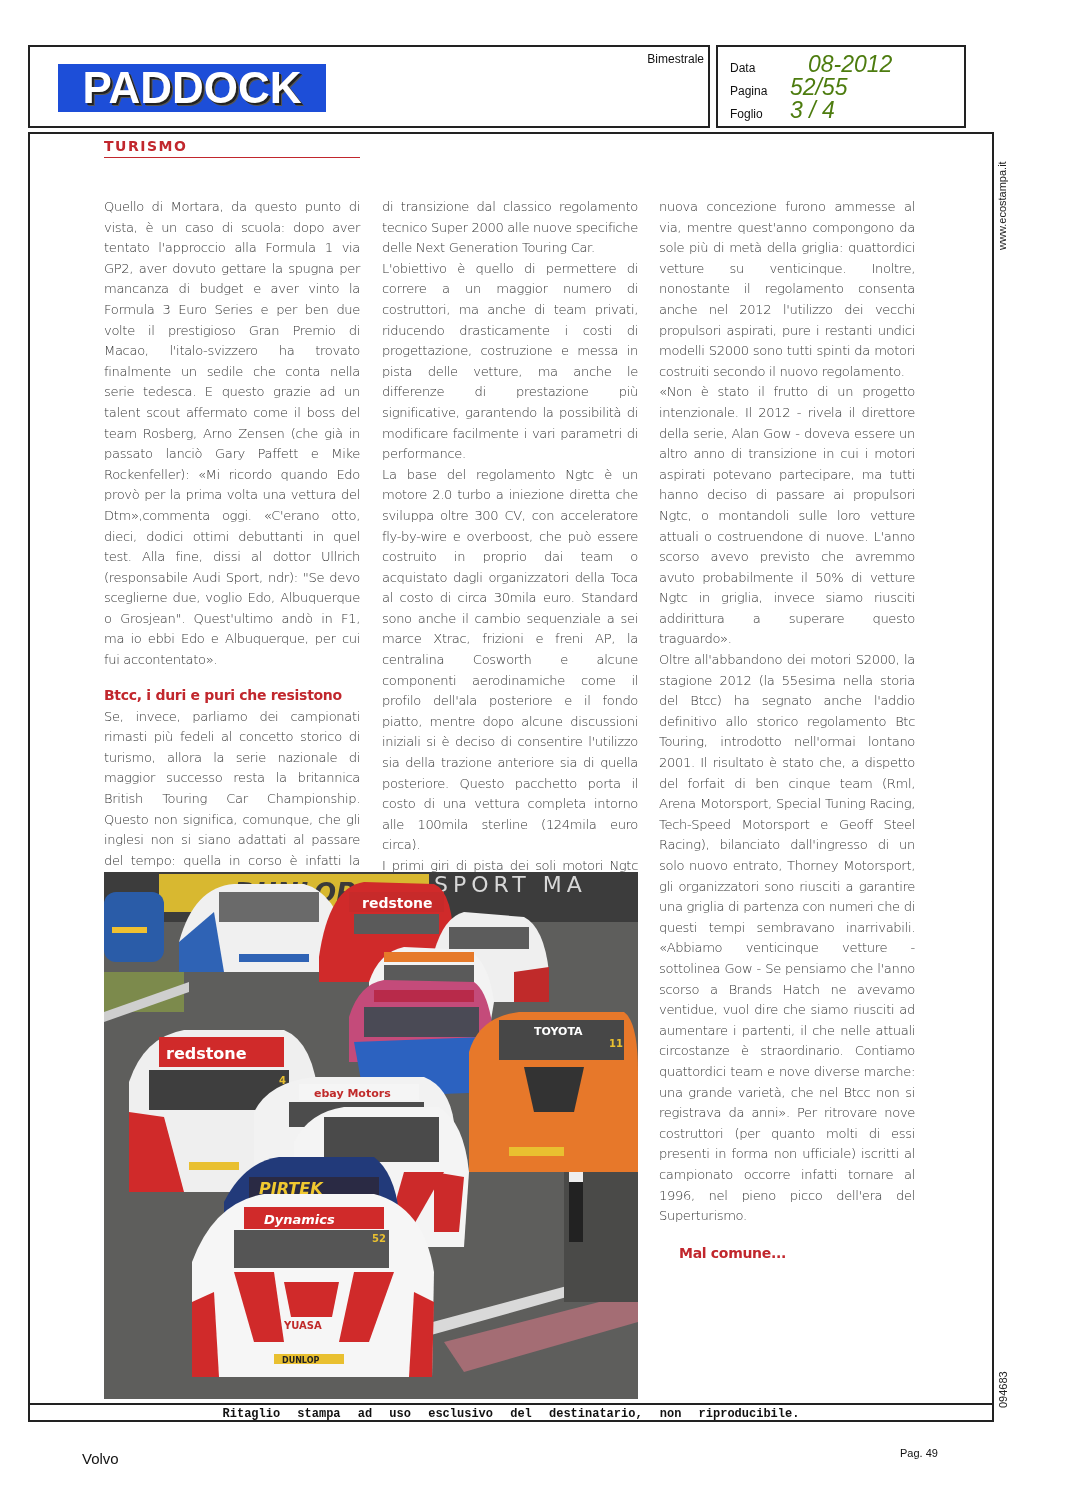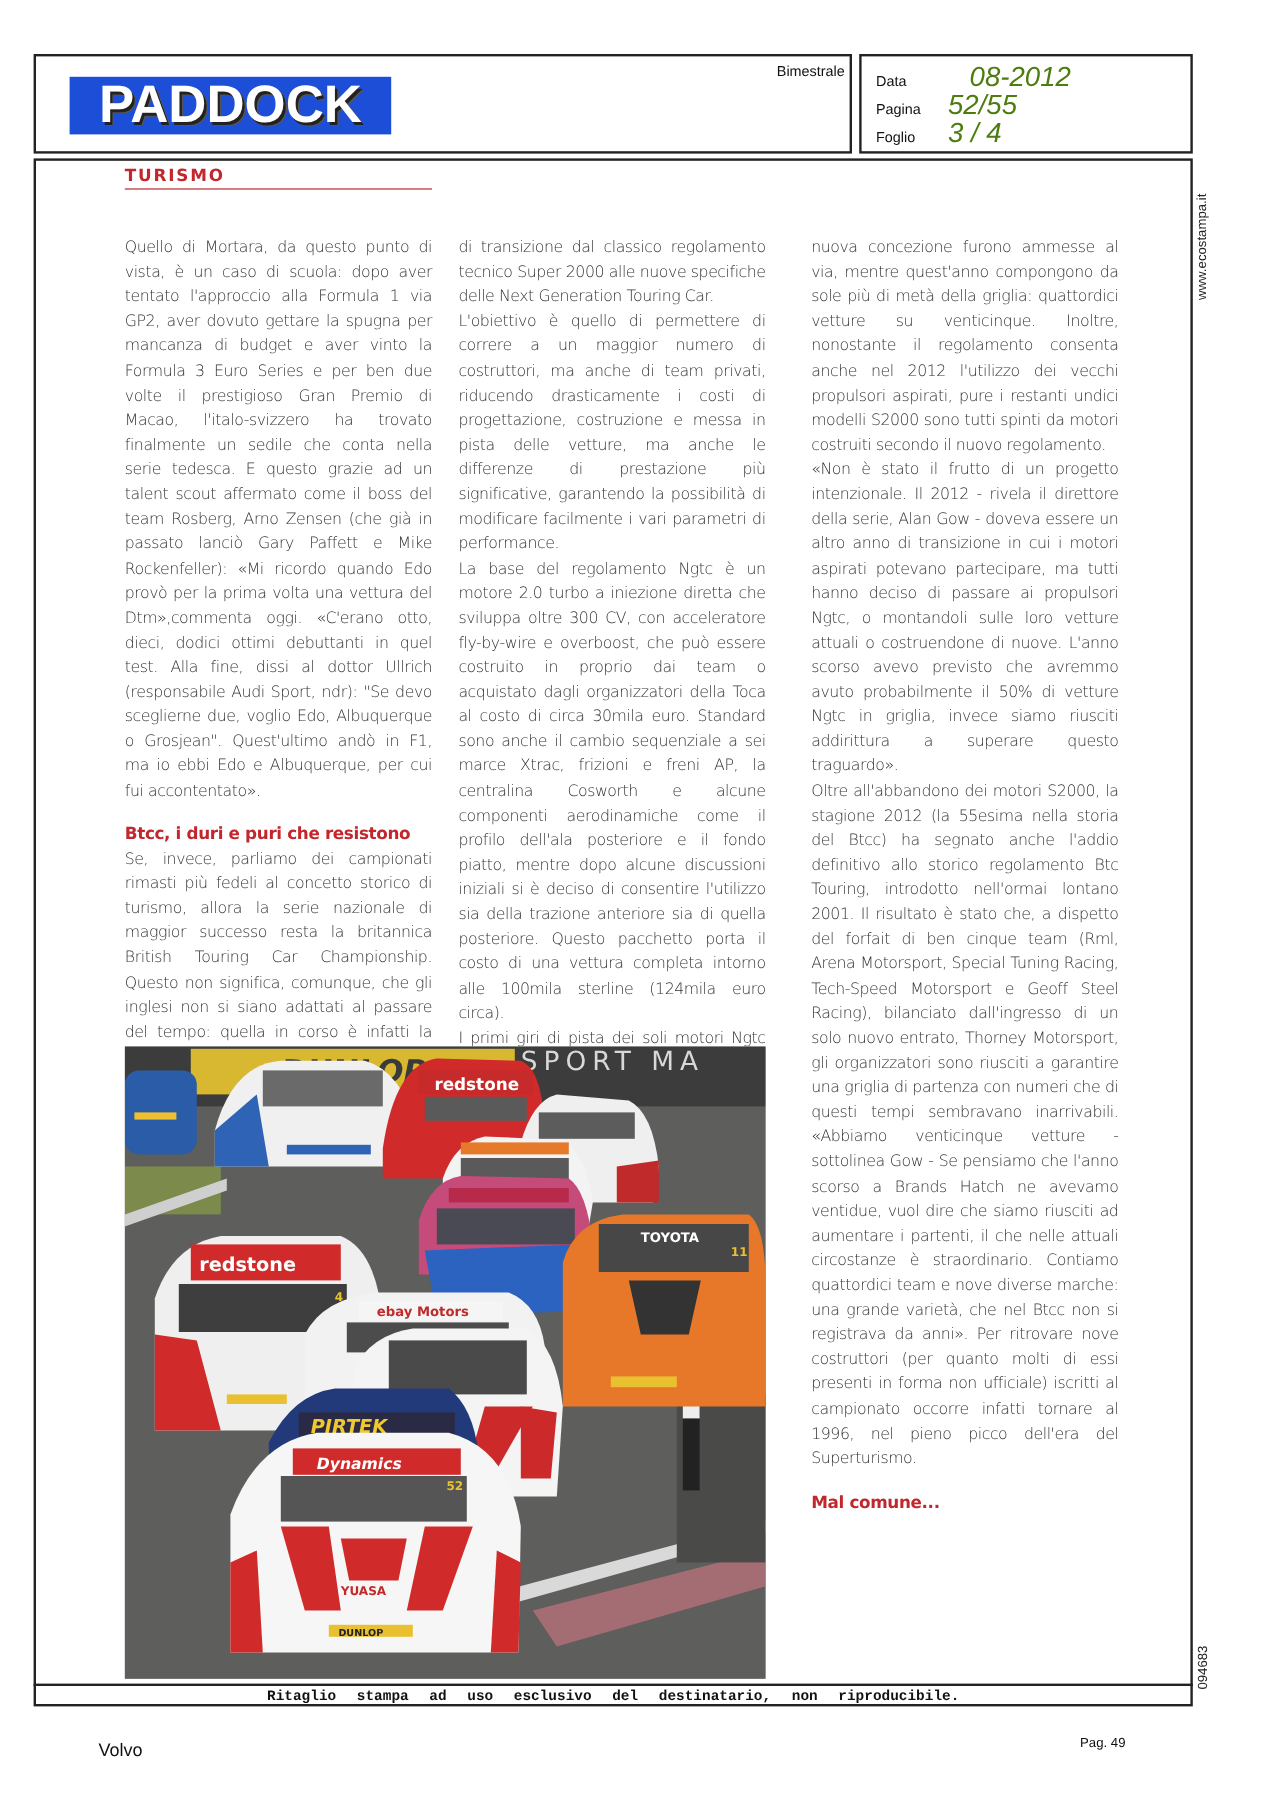--- a/index.html
+++ b/index.html
@@ -2,21 +2,21 @@
 <html><head>
 <meta charset="utf-8">
 <style>
   html, body { margin: 0; padding: 0; background: #ffffff; }
   body { width: 1069px; height: 1500px; position: relative; overflow: hidden;
          font-family: "DejaVu Sans", sans-serif; color: #2a2a2a; }
 
   
   .hdr-left { position: absolute; left: 28px; top: 45px; width: 682px; height: 83px;
               border: 2px solid #222; box-sizing: border-box; }
-  .hdr-right { position: absolute; left: 716px; top: 45px; width: 278px; height: 83px;
+  .hdr-right { position: absolute; left: 716px; top: 45px; width: 250px; height: 83px;
                border: 2px solid #222; box-sizing: border-box; padding-left: 40px; }
   .logo { position: absolute; left: 28px; top: 17px; width: 268px; height: 48px;
           background: #1d4ed8; display: flex; align-items: center; justify-content: center; }
   .logo span { font-family: "Liberation Sans", sans-serif; font-weight: bold; font-size: 44px;
                color: #ffffff; letter-spacing: 0px; line-height: 1;
                text-shadow: 2px 2px 0 #222, 3px 3px 0 #555; }
   .freq { position: absolute; right: 4px; top: 5px; font-family: "Liberation Sans", sans-serif;
           font-size: 12px; color: #111; }
   .meta-row { position: absolute; left: 12px; display: flex; align-items: baseline; }
   .meta-label { font-family: "Liberation Sans", sans-serif; font-size: 12px; color: #111; width: 60px; }
@@ -35,21 +35,21 @@
                  border-bottom: 1.5px solid #c1272d; padding-bottom: 2px; }
   .section-tag span { font-family: "DejaVu Sans", sans-serif; font-weight: bold; font-size: 14px;
                       color: #c1272d; letter-spacing: 1.5px; }
 
   .col { position: absolute; width: 256px; font-family: "DejaVu Sans", sans-serif;
          font-size: 13.1px; line-height: 20.6px; color: #333; text-align: justify;
          font-weight: 300; letter-spacing: -0.35px; }
   .col p { margin: 0; }
   .col1 { left: 104px; top: 197px; }
   .col2 { left: 382px; top: 197px; }
-  .col3 { left: 676px; top: 197px; }
+  .col3 { left: 659px; top: 197px; }
   .it { }
   .subhead { font-family: "DejaVu Sans", sans-serif; font-weight: bold; font-size: 14px;
              line-height: 20px; color: #c1272d; margin: 14px 0 2px 0; letter-spacing: -0.3px; text-align: left; }
 
   
   .photo { position: absolute; left: 104px; top: 872px; width: 534px; height: 527px;
            background: #6d6d6b; overflow: hidden; }
 
   .side-text { position: absolute; font-family: "Liberation Sans", sans-serif; font-size: 11px;
                color: #222; transform: rotate(-90deg); transform-origin: left top; white-space: nowrap; }
@@ -99,21 +99,21 @@
   <p>di transizione dal classico regolamento tecnico Super 2000 alle nuove specifiche delle Next Generation Touring Car.</p>
   <p>L'obiettivo è quello di permettere di correre a un maggior numero di costruttori, ma anche di team privati, riducendo drasticamente i costi di progettazione, costruzione e messa in pista delle vetture, ma anche le differenze di prestazione più significative, garantendo la possibilità di modificare facilmente i vari parametri di performance.</p>
   <p>La base del regolamento Ngtc è un motore 2.0 turbo a iniezione diretta che sviluppa oltre 300 CV, con acceleratore fly-by-wire e overboost, che può essere costruito in proprio dai team o acquistato dagli organizzatori della Toca al costo di circa 30mila euro. Standard sono anche il cambio sequenziale a sei marce Xtrac, frizioni e freni AP, la centralina Cosworth e alcune componenti aerodinamiche come il profilo dell'ala posteriore e il fondo piatto, mentre dopo alcune discussioni iniziali si è deciso di consentire l'utilizzo sia della trazione anteriore sia di quella posteriore. Questo pacchetto porta il costo di una vettura completa intorno alle 100mila sterline (124mila euro circa).</p>
   <p>I primi giri di pista dei soli motori Ngtc risalgono a febbraio 2010 e l'anno scorso per la prima volta le vetture complete di</p>
 </div>
 
 <div class="col col3">
   <p>nuova concezione furono ammesse al via, mentre quest'anno compongono da sole più di metà della griglia: quattordici vetture su venticinque. Inoltre, nonostante il regolamento consenta anche nel 2012 l'utilizzo dei vecchi propulsori aspirati, pure i restanti undici modelli S2000 sono tutti spinti da motori costruiti secondo il nuovo regolamento.</p>
   <p><span class="it">«Non è stato il frutto di un progetto intenzionale. Il 2012</span><span> - rivela il direttore della serie, Alan Gow - </span><span class="it">doveva essere un altro anno di transizione in cui i motori aspirati potevano partecipare, ma tutti hanno deciso di passare ai propulsori Ngtc, o montandoli sulle loro vetture attuali o costruendone di nuove. L'anno scorso avevo previsto che avremmo avuto probabilmente il 50% di vetture Ngtc in griglia, invece siamo riusciti addirittura a superare questo traguardo».</span></p>
   <p><span>Oltre all'abbandono dei motori S2000, la stagione 2012 (la 55esima nella storia del Btcc) ha segnato anche l'addio definitivo allo storico regolamento Btc Touring, introdotto nell'ormai lontano 2001. Il risultato è stato che, a dispetto del forfait di ben cinque team (Rml, Arena Motorsport, Special Tuning Racing, Tech-Speed Motorsport e Geoff Steel Racing), bilanciato dall'ingresso di un solo nuovo entrato, Thorney Motorsport, gli organizzatori sono riusciti a garantire una griglia di partenza con numeri che di questi tempi sembravano inarrivabili. </span><span class="it">«Abbiamo venticinque vetture</span><span> - sottolinea Gow - </span><span class="it">Se pensiamo che l'anno scorso a Brands Hatch ne avevamo ventidue, vuol dire che siamo riusciti ad aumentare i partenti, il che nelle attuali circostanze è straordinario. Contiamo quattordici team e nove diverse marche: una grande varietà, che nel Btcc non si registrava da anni»</span><span>. Per ritrovare nove costruttori (per quanto molti di essi presenti in forma non ufficiale) iscritti al campionato occorre infatti tornare al 1996, nel pieno picco dell'era del Superturismo.</span></p>
-  <div class="subhead" style="margin-top:16px;">Mal comune...</div>
+  <div class="subhead" style="margin-top:16px;margin-left:20px;">Mal comune...</div>
 </div>
 
 <div class="photo">
   <svg width="534" height="527" viewBox="0 0 534 527" xmlns="http://www.w3.org/2000/svg">
 
     <rect x="0" y="0" width="534" height="527" fill="#5e5e5c"></rect>
     <rect x="0" y="0" width="534" height="50" fill="#3c3c3c"></rect>
     <rect x="55" y="2" width="270" height="38" fill="#d8b830"></rect>
     <text x="130" y="30" font-family="DejaVu Sans, sans-serif" font-weight="bold" font-style="italic" font-size="26" fill="#3a3a3a">DUNLOP</text>
     <text x="330" y="20" font-family="DejaVu Sans, sans-serif" font-size="22" fill="#d8d8d8" letter-spacing="5">SPORT MA</text>

